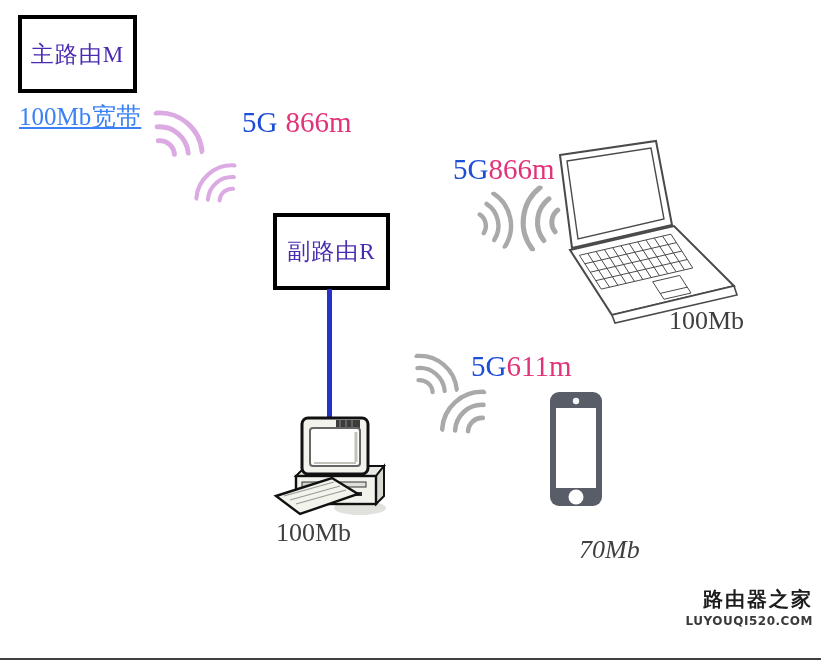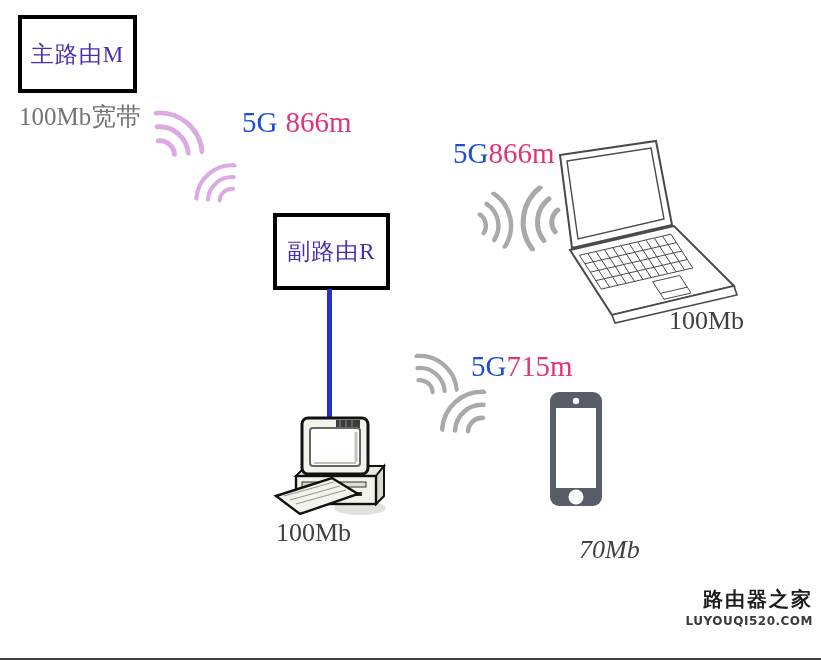--- a/index.html
+++ b/index.html
@@ -14,21 +14,21 @@
   .router-box{
     position:absolute;background:#fff;border:4px solid #000;
     display:flex;align-items:center;justify-content:center;
     color:#4a2ab0;font-size:23px;letter-spacing:1px;white-space:nowrap;
   }
   .pink{color:#e0337a;}
   .link-label{position:absolute;font-size:29px;white-space:nowrap;}
   .link-label .band{color:#1d4ed8;}
   .link-label.gap .band{margin-right:8px;}
   .speed{position:absolute;font-size:26px;color:#404040;white-space:nowrap;}
-  .wan-label{position:absolute;font-size:25px;color:#737373;white-space:nowrap;}
+  .wan-label{position:absolute;font-size:25px;color:#3b82f6;white-space:nowrap;text-decoration:underline;}
 
   
   .fan{position:absolute;}
   .fan svg{display:block;}
   .fan.pink path{stroke:#dcaae2;}
   .fan.gray path{stroke:#a9a9a9;}
   .fan path{fill:none;stroke-width:4.6;stroke-linecap:round;}
 
   
   .cable{position:absolute;width:5px;background:#2531c8;}
@@ -70,21 +70,21 @@
   <div class="link-label gap" style="left:242px;top:106px;">
     <span class="band">5G</span><span class="pink">866m</span>
   </div>
 
   <div class="router-box" style="left:273px;top:213px;width:109px;height:69px;">
     <span>副路由R</span>
   </div>
 
   <div class="cable" style="left:327px;top:289px;height:138px;"></div>
 
-  <div class="link-label" style="left:453px;top:137px;">
+  <div class="link-label" style="left:453px;top:153px;">
     <span class="band">5G</span><span class="pink">866m</span>
   </div>
 
   <div class="fan gray" style="left:466px;top:192px;transform:rotate(-12deg);">
     <svg width="58" height="58" viewBox="0 0 60 60">
       <path d="M15.9,20.1 A14,14 0 0 1 15.9,39.9"></path>
       <path d="M25.1,10.9 A27,27 0 0 1 25.1,49.1"></path>
       <path d="M34.3,1.7 A40,40 0 0 1 34.3,58.3"></path>
     </svg>
   </div>
@@ -124,21 +124,21 @@
         <line x1="0.85" y1="0.10" x2="0.85" y2="0.62" class="ln"></line>
         <rect x="0.52" y="0.68" width="0.26" height="0.27" class="ln"></rect>
         <line x1="0.52" y1="0.86" x2="0.78" y2="0.86" class="ln"></line>
       </g>
     </svg>
   </div>
 
   <div class="speed" style="left:669px;top:306px;">100Mb</div>
 
   <div class="link-label" style="left:471px;top:350px;">
-    <span class="band">5G</span><span class="pink">715m</span>
+    <span class="band">5G</span><span class="pink">611m</span>
   </div>
 
   <div class="fan gray" style="left:406px;top:348px;transform:rotate(-50deg);">
     <svg width="56" height="56" viewBox="0 0 60 60">
       <path d="M15.9,20.1 A14,14 0 0 1 15.9,39.9"></path>
       <path d="M25.1,10.9 A27,27 0 0 1 25.1,49.1"></path>
       <path d="M34.3,1.7 A40,40 0 0 1 34.3,58.3"></path>
     </svg>
   </div>
   <div class="fan gray" style="left:436px;top:384px;transform:rotate(-132deg);">

